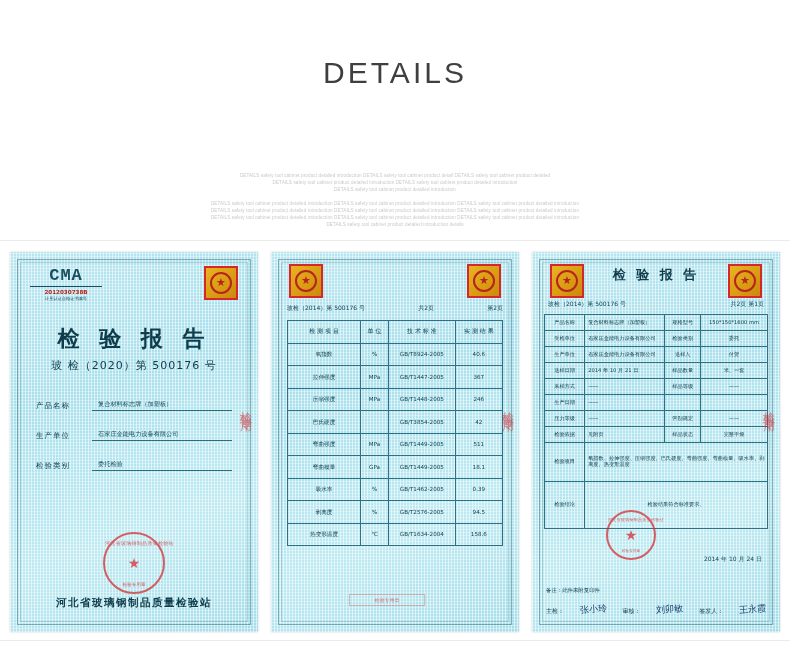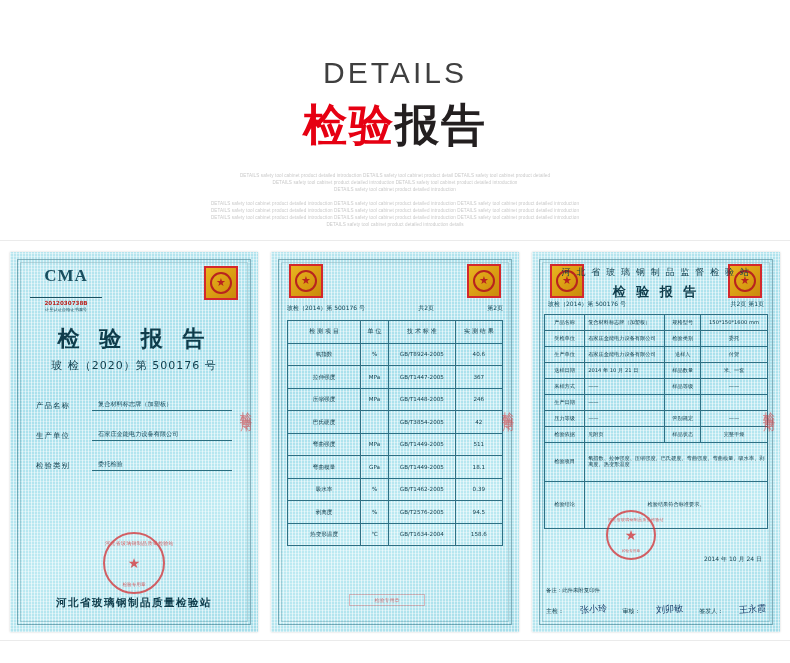--- a/index.html
+++ b/index.html
@@ -137,27 +137,27 @@
     text-align: center;
   }
 
   .cma-box {
     position: absolute;
     top: 14px; left: 20px;
     width: 72px;
     text-align: center;
   }
   .cma-word {
-    font-family: Liberation Serif, serif;
+    font-family: Liberation Mono, monospace;
     font-weight: 700;
     font-size: 17px;
     letter-spacing: 1px;
     color: #1a4f60;
     border-bottom: 1px solid #1a4f60;
-    padding-bottom: 11px;
+    padding-bottom: 1px;
   }
   .cma-no {
     margin-top: 2px;
     font-size: 5.6px;
     color: #b8231f;
     font-weight: 700;
     line-height: 7px;
   }
   .cma-sub {
     font-size: 4.2px;
@@ -362,23 +362,20 @@
     color: #123f4e;
   }
 </style>
 </head>
 <body>
 
 <div class="page">
 
   <div class="header">
     <div class="title-en">DETAILS</div>
-    <div class="title-cn">
-      <span class="hl">检验</span><span>报告</span>
-    </div>
     <div class="filler l1">DETAILS safety tool cabinet product detailed introduction DETAILS safety tool cabinet product detail DETAILS safety tool cabinet product detailed</div>
     <div class="filler l2">DETAILS safety tool cabinet product detailed introduction DETAILS safety tool cabinet product detailed introduction</div>
     <div class="filler l3">DETAILS safety tool cabinet product detailed introduction</div>
     <div class="filler l4">DETAILS safety tool cabinet product detailed introduction DETAILS safety tool cabinet product detailed introduction DETAILS safety tool cabinet product detailed introduction</div>
     <div class="filler l5">DETAILS safety tool cabinet product detailed introduction DETAILS safety tool cabinet product detailed introduction DETAILS safety tool cabinet product detailed introduction</div>
     <div class="filler l6">DETAILS safety tool cabinet product detailed introduction DETAILS safety tool cabinet product detailed introduction DETAILS safety tool cabinet product detailed introduction</div>
     <div class="filler l7">DETAILS safety tool cabinet product detailed introduction details</div>
   </div>
 
   <div class="divider top"></div>
@@ -526,21 +523,20 @@
       <div class="emblem" style="top:12px; left:18px;">
         <div class="ring"></div>
         <div class="star">★</div>
       </div>
       <div class="emblem" style="top:12px; right:18px;">
         <div class="ring"></div>
         <div class="star">★</div>
       </div>
 
       <div class="c-head" style="top:14px;">
-        <div class="h-top">河 北 省 玻 璃 钢 制 品 监 督 检 验 站</div>
         <div class="h-main">检 验 报 告</div>
       </div>
 
       <div class="c-meta" style="top:48px;">
         <span>玻检（2014）第 500176 号</span>
         <span>共2页  第1页</span>
       </div>
 
       <table class="grid t3">
         <tbody>

